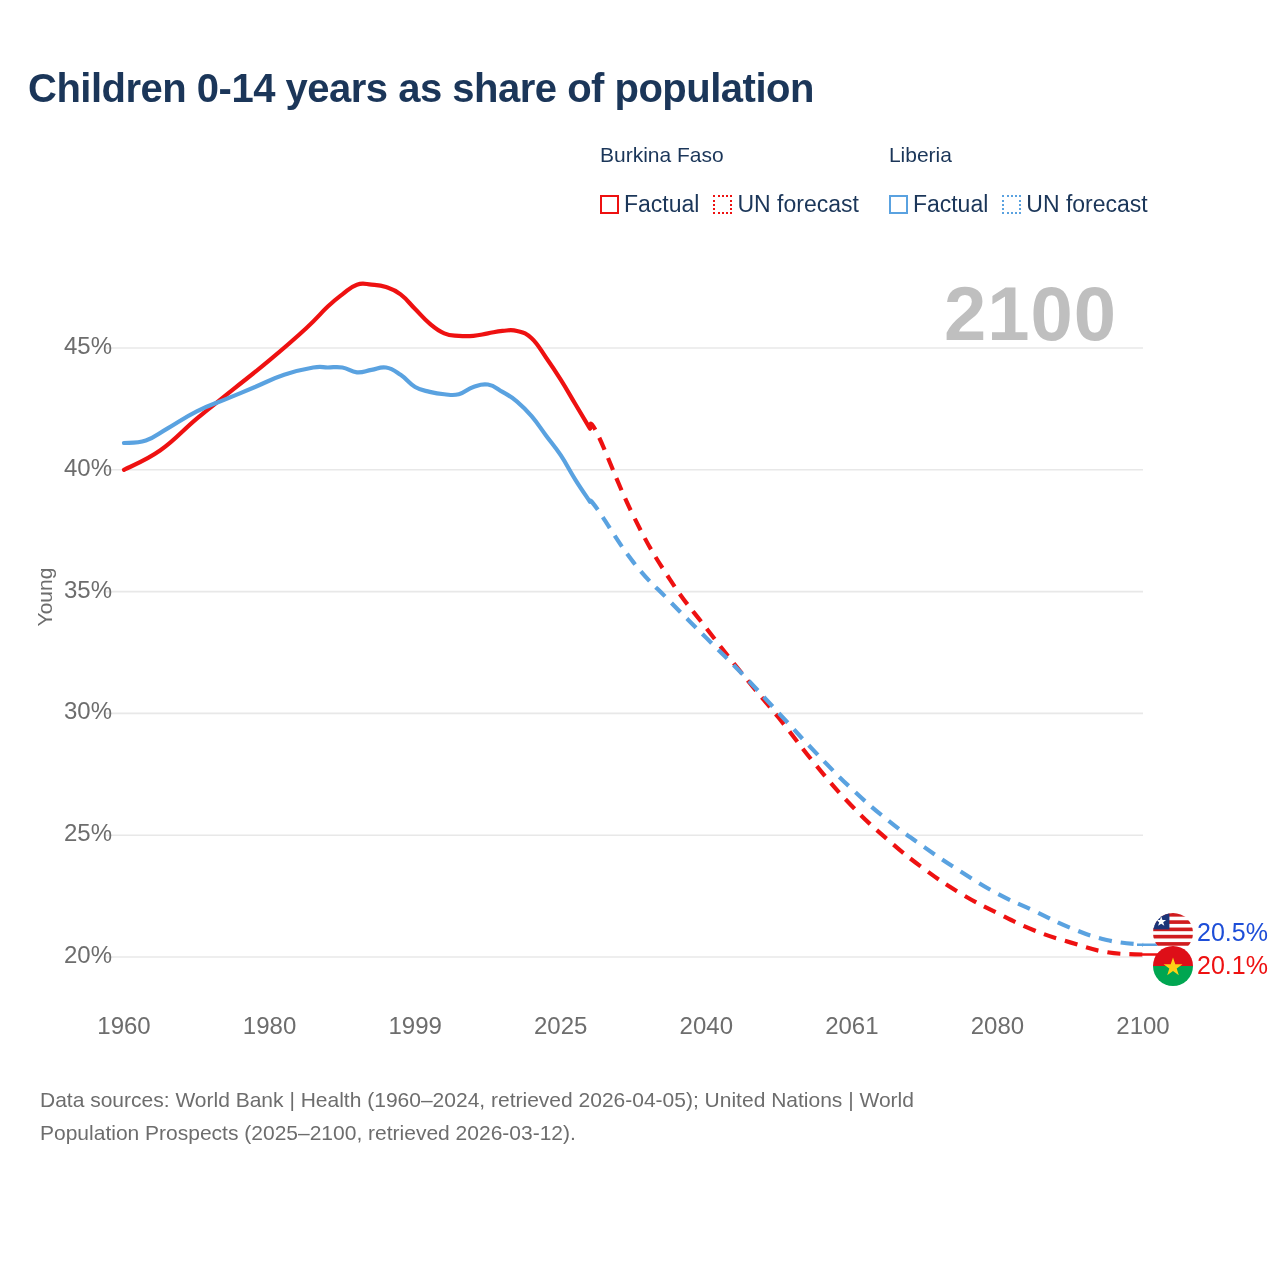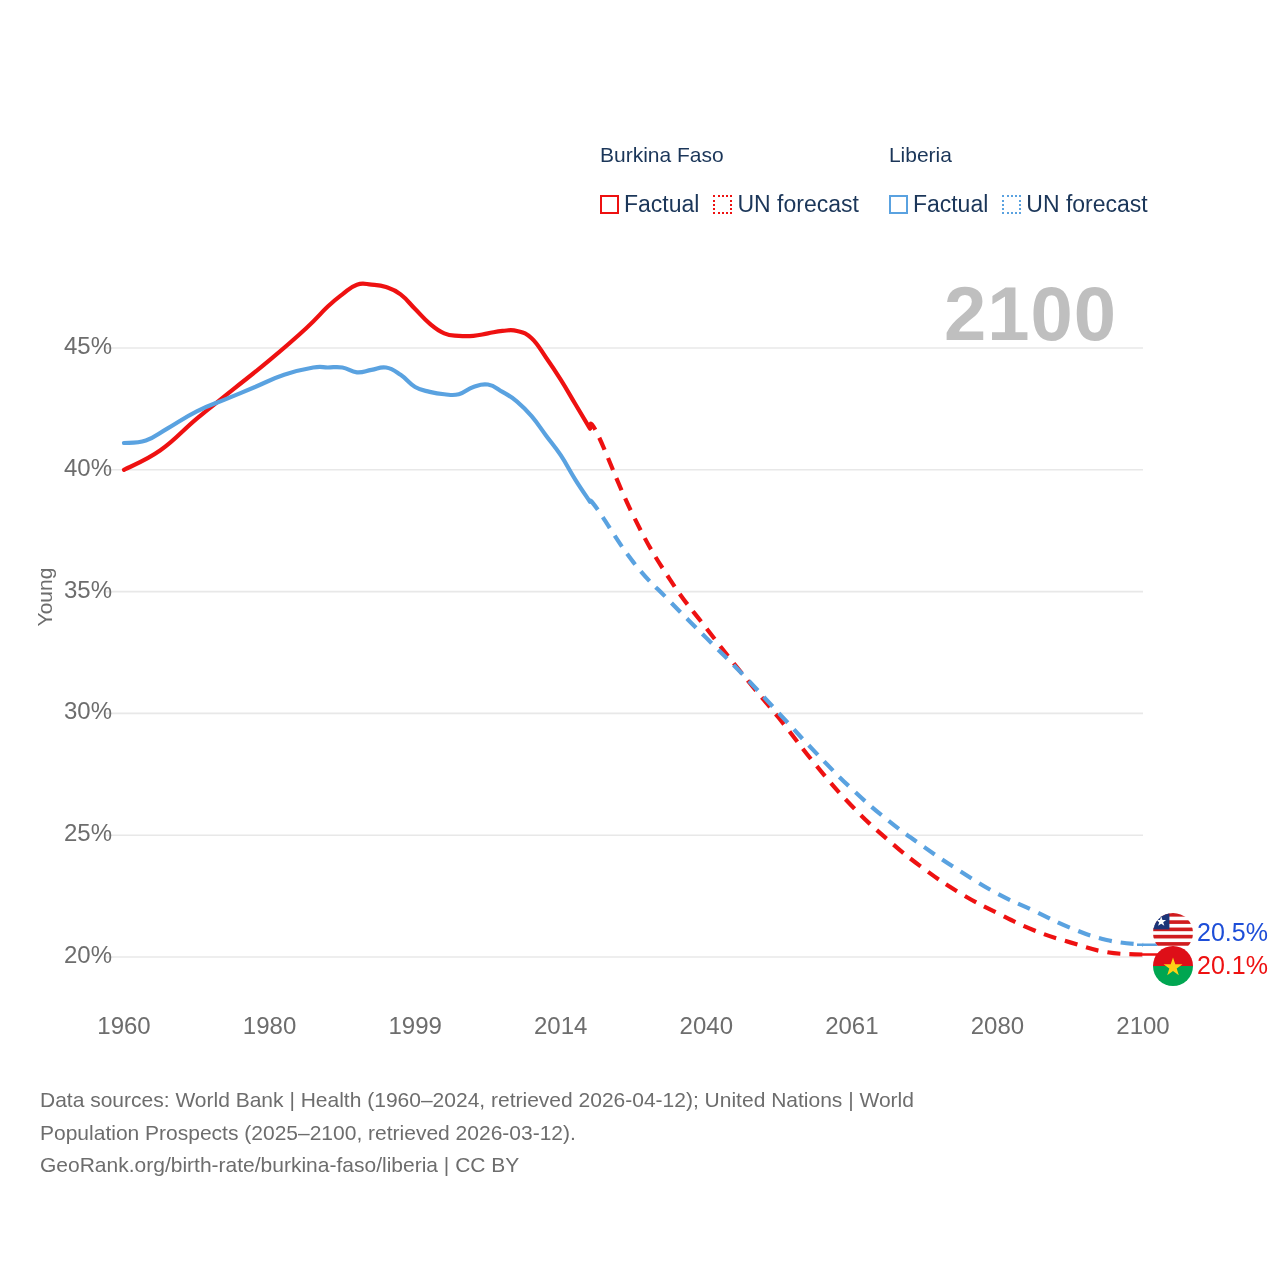--- a/index.html
+++ b/index.html
@@ -155,20 +155,21 @@
     color: #6d6d6d;
     line-height: 1.55;
   }
   #footer div { white-space: nowrap; }
 </style>
 </head>
 <body>
 
 <div id="page">
 
+  <div id="chart-title">Children 0-14 years as share of population</div>
 
   <div id="legend">
 
     <div class="legend-group">
       <div class="legend-group-title">Burkina Faso</div>
       <div class="legend-entries">
         <div class="legend-entry">
           <span class="swatch solid-red"></span>
           <span class="legend-label">Factual</span>
         </div>
@@ -226,21 +227,21 @@
         <div class="y-tick-label" style="top: 697.4px;">30%</div>
         <div class="y-tick-label" style="top: 575.6px;">35%</div>
         <div class="y-tick-label" style="top: 453.8px;">40%</div>
         <div class="y-tick-label" style="top: 332px;">45%</div>
       </div>
     <div id="y-axis-title">Young</div>
     <div id="x-labels">
         <div class="x-tick-label" style="left: 124px;">1960</div>
         <div class="x-tick-label" style="left: 269.571px;">1980</div>
         <div class="x-tick-label" style="left: 415.143px;">1999</div>
-        <div class="x-tick-label" style="left: 560.714px;">2014</div>
+        <div class="x-tick-label" style="left: 560.714px;">2025</div>
         <div class="x-tick-label" style="left: 706.286px;">2040</div>
         <div class="x-tick-label" style="left: 851.857px;">2061</div>
         <div class="x-tick-label" style="left: 997.429px;">2080</div>
         <div class="x-tick-label" style="left: 1143px;">2100</div>
       </div>
 
     <div class="end-marker" id="end-marker-liberia" style="left: 1153px; top: 912.82px;">
       <span class="flag">
         <svg viewBox="0 0 40 40" width="40" height="40">
           <rect x="0" y="0" width="40" height="40" fill="#ffffff"></rect>
@@ -266,18 +267,17 @@
           <rect x="0" y="20" width="40" height="20" fill="#00a651"></rect>
           <polygon fill="#fcd116" points="20,11.5 22.3,18.2 29.4,18.2 23.7,22.4 25.8,29.2 20,25.0 14.2,29.2 16.3,22.4 10.6,18.2 17.7,18.2"></polygon>
         </svg>
       </span>
       <span class="end-value red">20.1%</span>
     </div>
 
   </div>
 
   <div id="footer">
-    <div>Data sources: World Bank | Health (1960–2024, retrieved 2026-04-12); United Nations | World</div>
+    <div>Data sources: World Bank | Health (1960–2024, retrieved 2026-04-05); United Nations | World</div>
     <div>Population Prospects (2025–2100, retrieved 2026-03-12).</div>
-    <div>GeoRank.org/birth-rate/burkina-faso/liberia | CC BY</div>
   </div>
 
 </div>
 
 </body></html>

